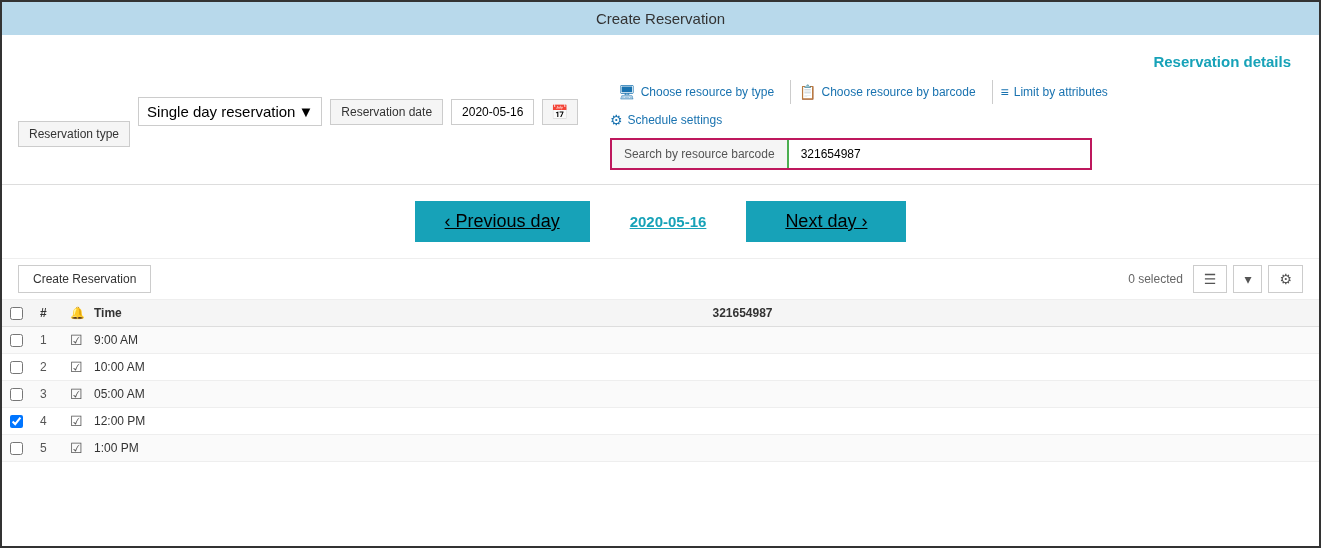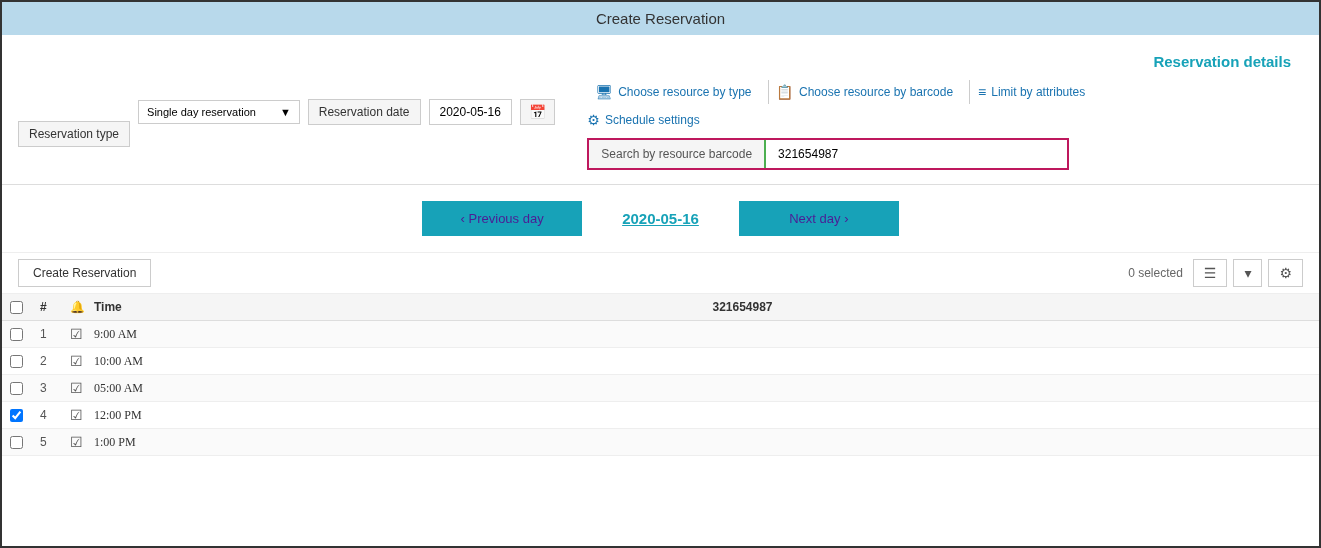--- a/index.html
+++ b/index.html
@@ -44,24 +44,24 @@
       padding: 5px 10px;
       font-size: 12px;
       color: #333;
       white-space: nowrap;
       margin-top: 44px;
     }
 
     .reservation-type-select {
       border: 1px solid #ccc;
       padding: 5px 8px;
-      font-size: 11px;
-      display: flex;
-      align-items: center;
-      gap: 24px;
+      font-size: 15px;
+      display: flex;
+      align-items: center;
+      gap: 3px;
       background: #fff;
       min-width: 160px;
     }
 
     .reservation-date-label {
       background: #f5f5f5;
       border: 1px solid #ccc;
       padding: 5px 10px;
       font-size: 12px;
       color: #333;
@@ -169,26 +169,27 @@
       display: flex;
       align-items: center;
       justify-content: center;
       padding: 16px;
       gap: 40px;
       background: #fff;
     }
 
     .nav-btn {
       background: #17a2b8;
-      color: #4c1d95;
+      color: #000000;
       border: none;
       padding: 10px 30px;
-      font-size: 13px;
+      font-size: 18px;
       cursor: pointer;
       min-width: 160px;
+      text-decoration: underline;
     }
 
     .nav-date {
       color: #17a2b8;
       font-size: 15px;
       font-weight: bold;
       text-decoration: underline;
       cursor: pointer;
     }
 
@@ -290,21 +291,20 @@
     }
 
     .row-num {
       font-size: 12px;
       color: #555;
     }
 
     .time-cell {
       font-size: 12px;
       color: #333;
-      font-family: Liberation Serif, serif;
     }
   </style>
 </head>
 <body>
 
 <div class="outer-border">
 
   <div class="title-bar">
     <span>Create Reservation</span>
   </div>

